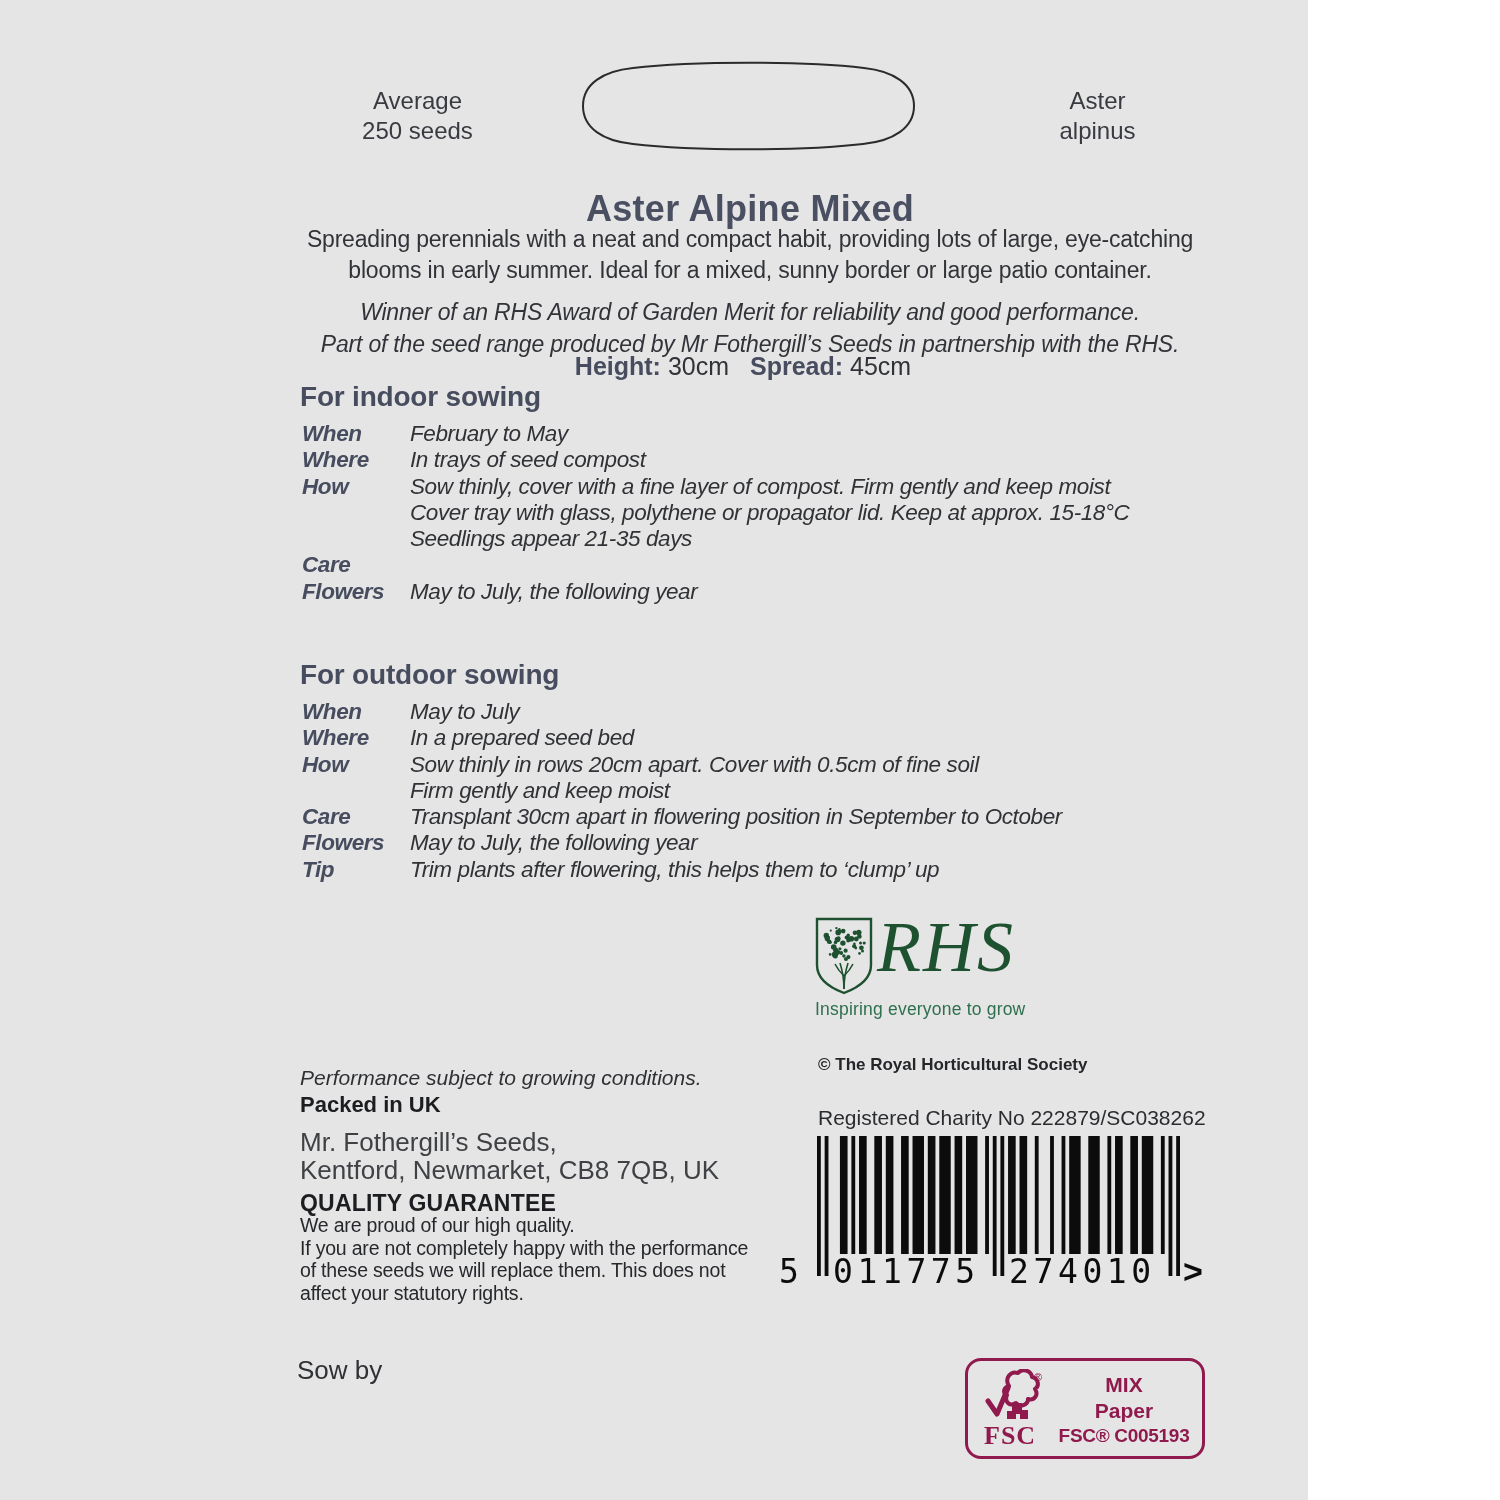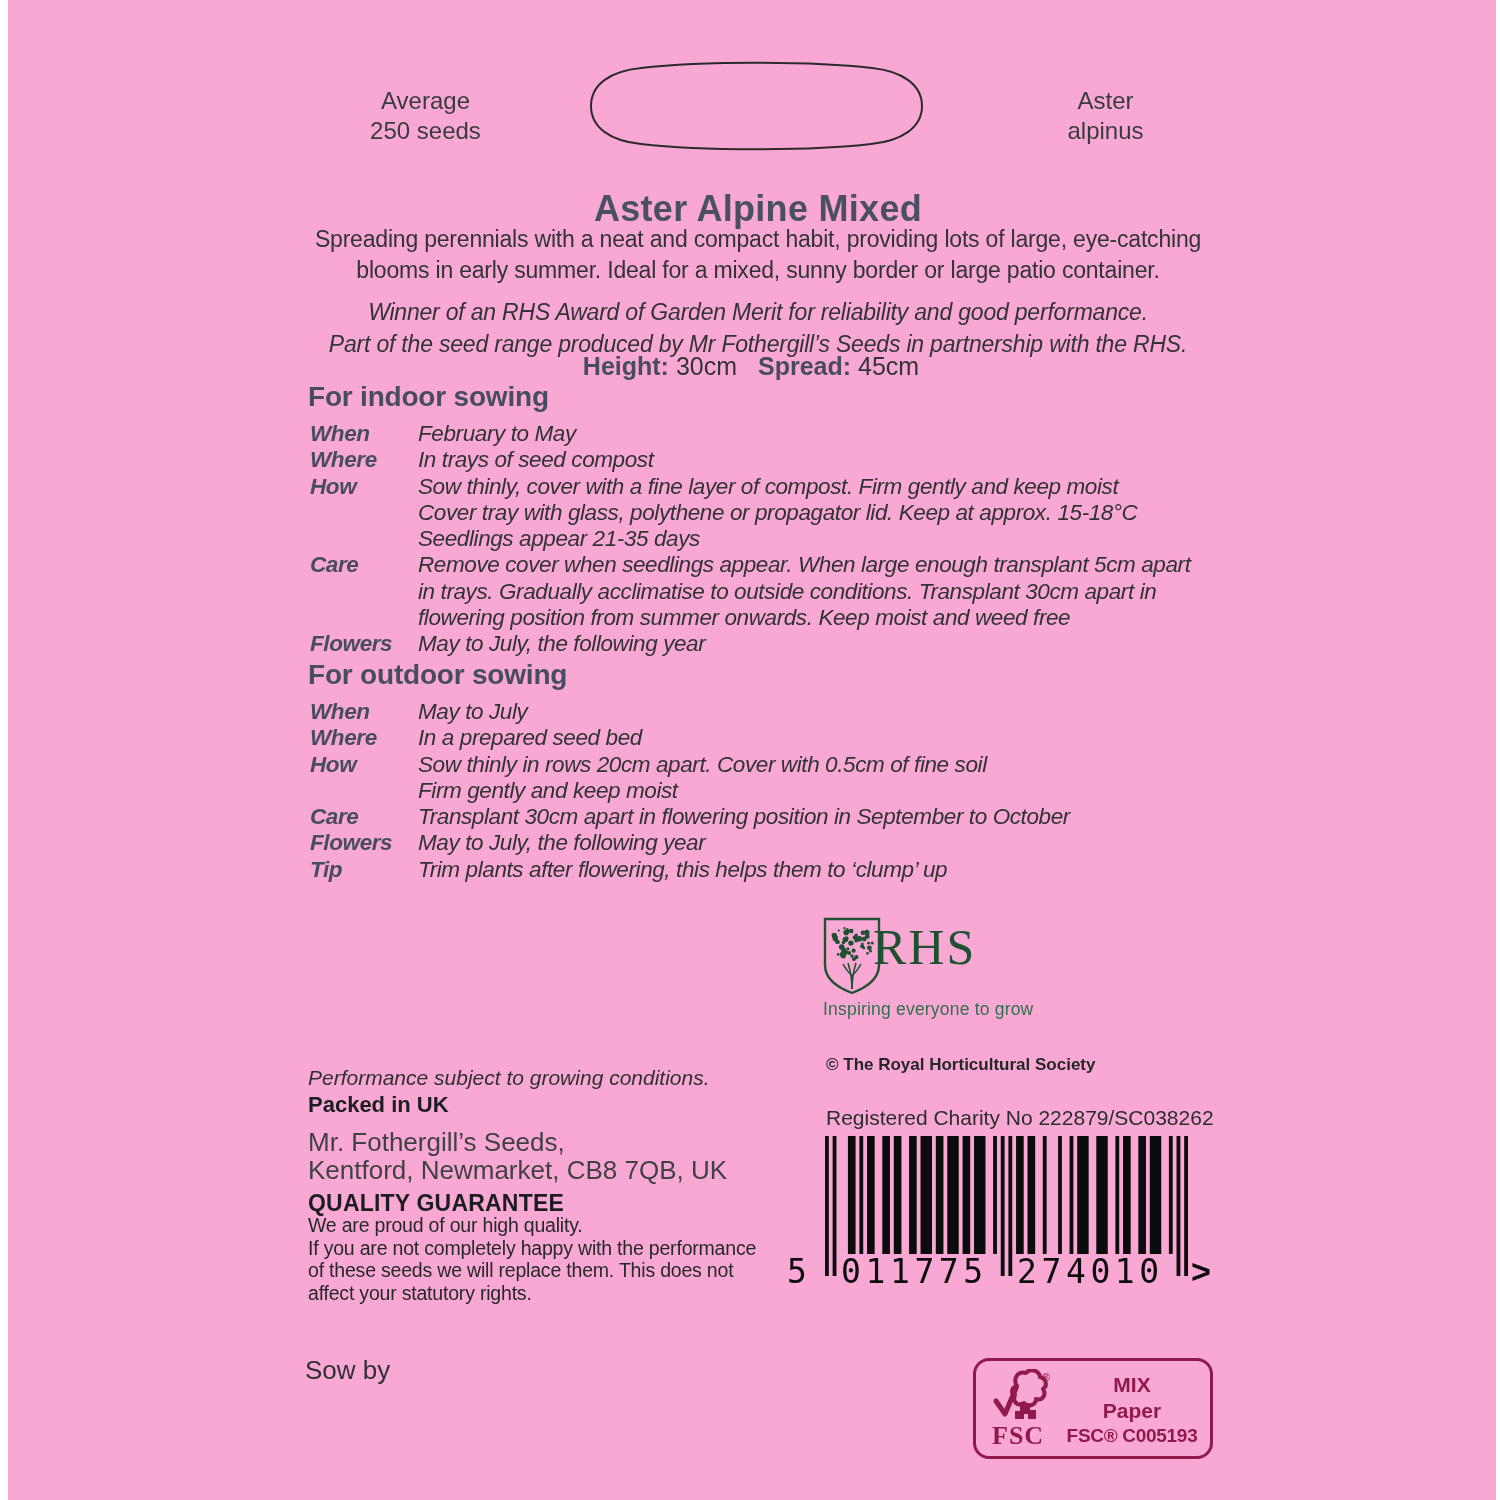--- a/index.html
+++ b/index.html
@@ -1,18 +1,18 @@
 <!DOCTYPE html>
 <html><head>
 <meta charset="utf-8">
 <style>
   html,body{margin:0;padding:0;background:#fff;}
   #packet{
-    position:relative;width:1488px;height:1500px;background:#f9a8d4;overflow:hidden;
-    font-family:"Liberation Sans",sans-serif;color:#34363c;margin-left:8px;
+    position:relative;width:1308px;height:1500px;background:#e5e5e5;overflow:hidden;
+    font-family:"Liberation Sans",sans-serif;color:#34363c;
   }
   .abs{position:absolute;}
   .center{text-align:center;}
   .pre{white-space:pre-line;}
   
   #seed-count{left:340px;top:86px;width:155px;font-size:24px;line-height:30px;color:#393b41;}
   #seed-oval{left:575px;top:58px;}
   #species-name{left:1020px;top:86px;width:155px;font-size:24px;line-height:30px;color:#393b41;}
   
   #packet-title{left:230px;top:188px;width:1040px;font-size:36px;font-weight:bold;color:#4a5062;letter-spacing:.3px;}
@@ -26,21 +26,21 @@
   #indoor-heading{left:300px;top:381px;}
   #outdoor-heading{left:300px;top:659px;}
   .spec-table{left:302px;top:421px;width:920px;font-size:22.5px;line-height:26.3px;letter-spacing:-.4px;}
   #outdoor-table{top:699px;}
   .spec-row{display:flex;font-style:italic;}
   .spec-label{flex:0 0 108px;font-weight:bold;color:#474d5f;}
   .spec-value{white-space:pre-line;color:#303236;}
   
   #rhs-logo{left:813px;top:915px;width:260px;height:102px;}
   #rhs-shield{position:absolute;left:2px;top:2px;}
-  #rhs-logo-text{position:absolute;left:52px;top:-9px;font-family:"Liberation Serif",serif;font-size:50px;line-height:82px;color:#1d5130;letter-spacing:2px;}
+  #rhs-logo-text{position:absolute;left:64px;top:-9px;font-family:"Liberation Serif",serif;font-size:72px;line-height:82px;color:#1d5130;letter-spacing:2px;font-style:italic;}
   #rhs-tagline{left:815px;top:999px;font-size:17.5px;color:#2e6f4e;letter-spacing:.2px;}
   
   #rhs-copyright{left:818px;top:1055px;font-size:17px;font-weight:bold;color:#242629;}
   #rhs-endorsed{left:818px;top:1081px;font-size:20.5px;color:#2a2c30;}
   #rhs-charity{left:818px;top:1106px;font-size:21px;color:#2a2c30;}
   
   #performance-note{left:300px;top:1066px;font-size:21px;font-style:italic;color:#2e3034;}
   #packed-in{left:300px;top:1092px;font-size:22px;font-weight:bold;color:#1c1d20;}
   #address{left:300px;top:1128px;font-size:26px;line-height:28px;color:#3f4145;}
   #quality-heading{left:300px;top:1190px;font-size:23px;font-weight:bold;color:#1c1d20;letter-spacing:.2px;}
@@ -98,23 +98,20 @@
         <div class="spec-value">In trays of seed compost</div>
       </div>
       <div class="spec-row">
         <div class="spec-label">How</div>
         <div class="spec-value">Sow thinly, cover with a fine layer of compost. Firm gently and keep moist
 Cover tray with glass, polythene or propagator lid. Keep at approx. 15-18°C
 Seedlings appear 21-35 days</div>
       </div>
       <div class="spec-row">
         <div class="spec-label">Care</div>
-        <div class="spec-value">Remove cover when seedlings appear. When large enough transplant 5cm apart
-in trays. Gradually acclimatise to outside conditions. Transplant 30cm apart in
-flowering position from summer onwards. Keep moist and weed free</div>
       </div>
       <div class="spec-row">
         <div class="spec-label">Flowers</div>
         <div class="spec-value">May to July, the following year</div>
       </div>
     </div>
 
   <div class="abs section-heading" id="outdoor-heading">For outdoor sowing</div>
   <div class="abs spec-table" id="outdoor-table">
       <div class="spec-row">

